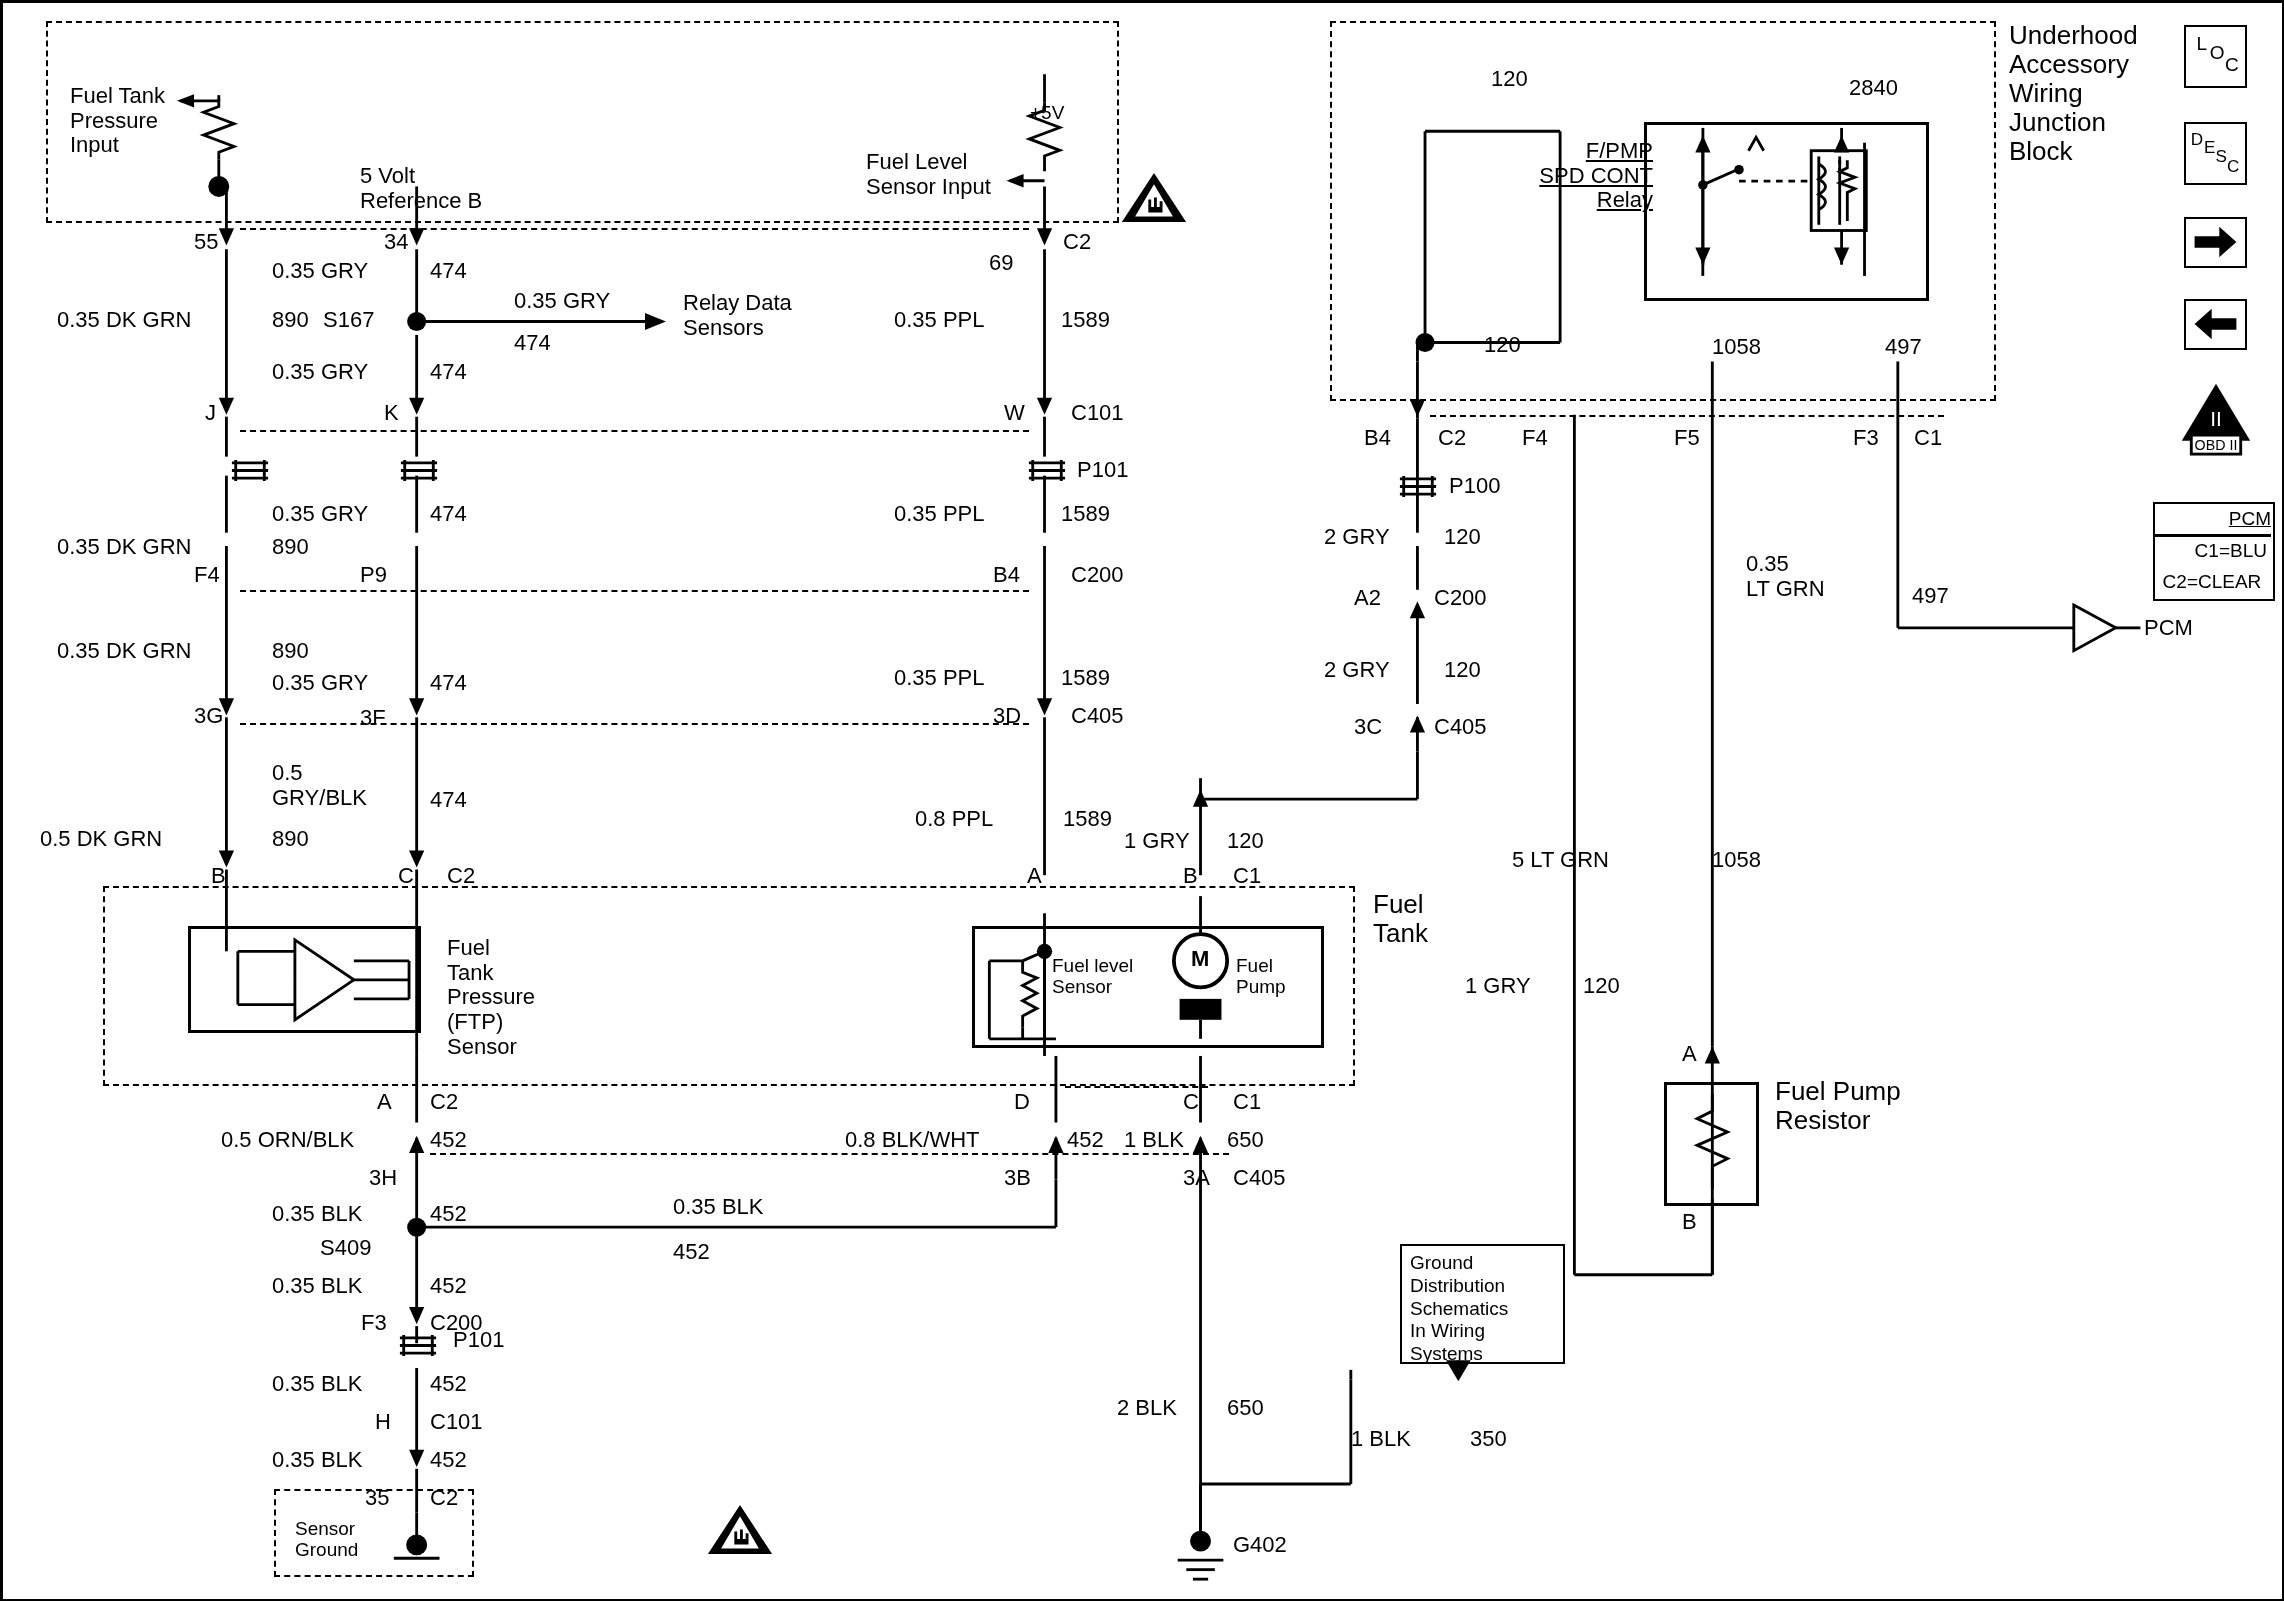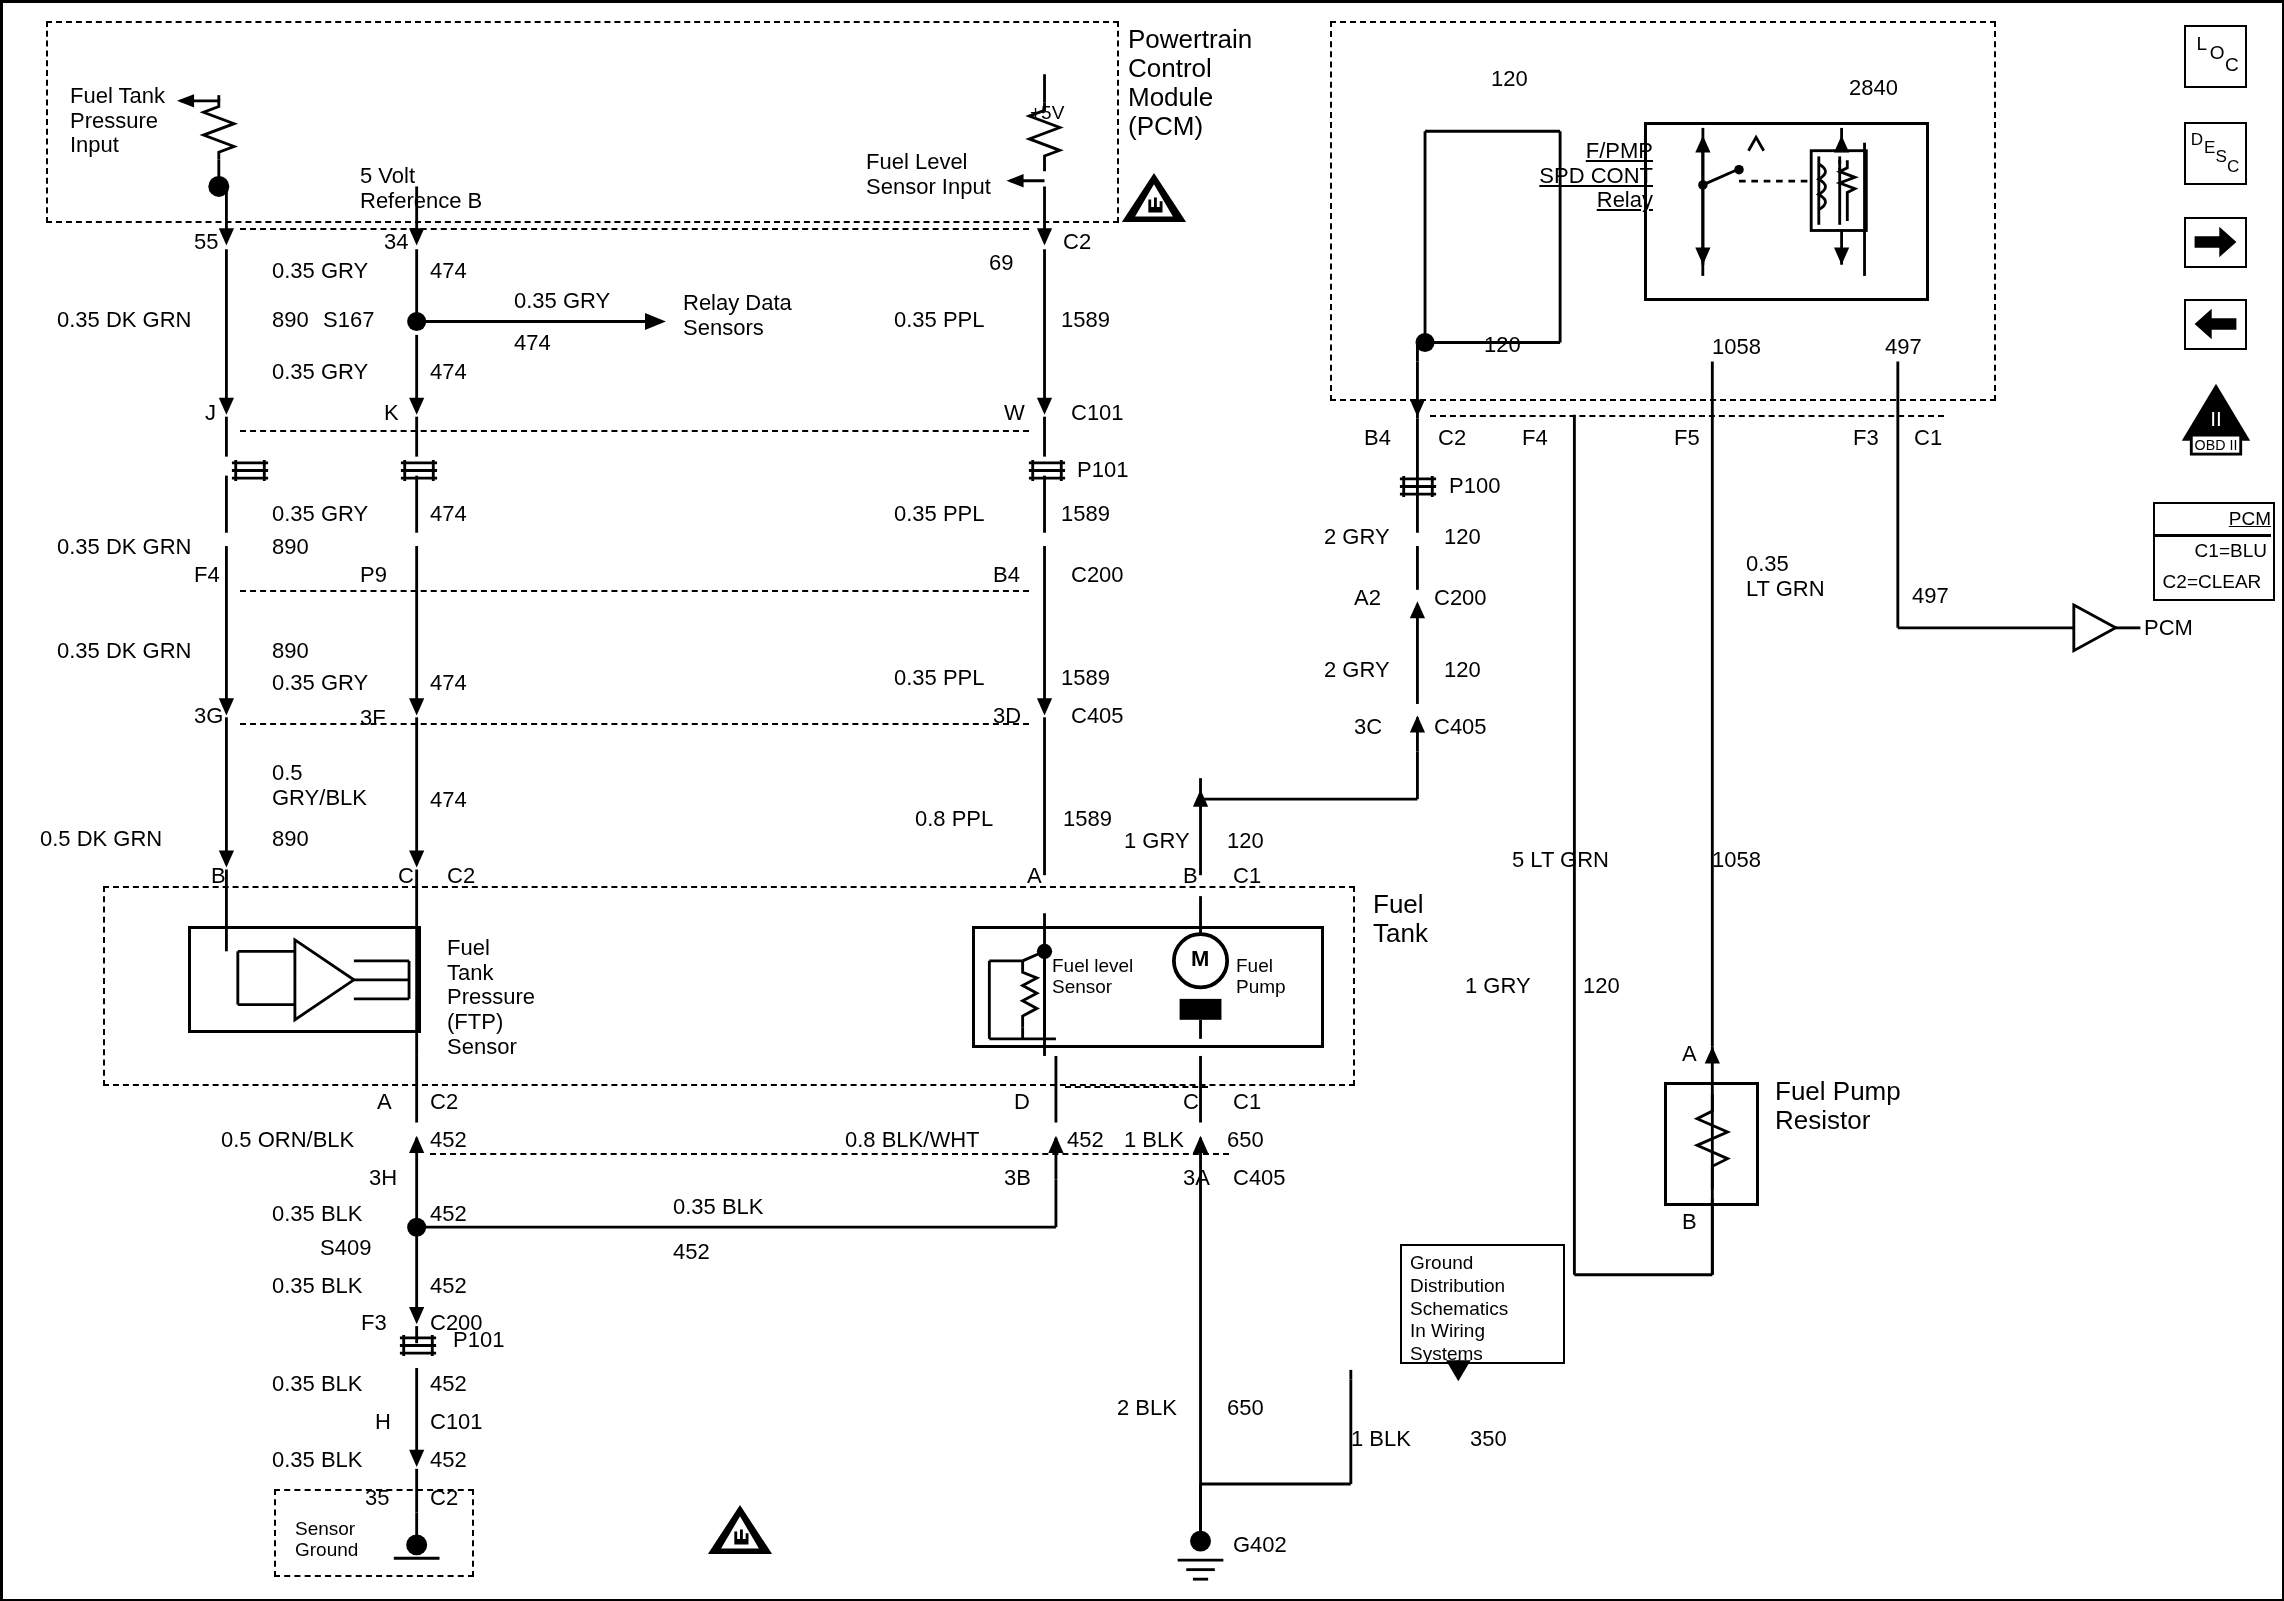--- a/index.html
+++ b/index.html
@@ -329,24 +329,25 @@
 
   <div class="hdash" style="left:240px; top:430px; width:789px;"></div>
   <div class="hdash" style="left:240px; top:590px; width:789px;"></div>
   <div class="hdash" style="left:240px; top:723px; width:789px;"></div>
   <div class="hdash" style="left:240px; top:228px; width:789px;"></div>
   <div class="hdash" style="left:1430px; top:723px; width:0px;"></div>
   <div class="hdash" style="left:1430px; top:415px; width:514px;"></div>
   <div class="hdash" style="left:430px; top:1153px; width:799px;"></div>
   <div class="hdash" style="left:1065px; top:1086px; width:143px;"></div>
 
-  <div class="lbl lg" style="left:1128px; top:25px; width:190px;">Powertrain
-Control
-Module
-(PCM)</div>
+  <div class="lbl lg" style="left:2009px; top:21px; width:181px;">Underhood
+Accessory
+Wiring
+Junction
+Block</div>
   <div class="lbl lg" style="left:1373px; top:890px; width:133px;">Fuel
 Tank</div>
 
   <div class="lbl" style="left:70px; top:84px;">Fuel Tank
 Pressure
 Input</div>
   <div class="lbl" style="left:360px; top:164px;">5 Volt
 Reference B</div>
   <div class="lbl sm" style="left:1030px; top:72px;margin-top:30px;">+5V</div>
   <div class="lbl" style="left:866px; top:150px;">Fuel Level

